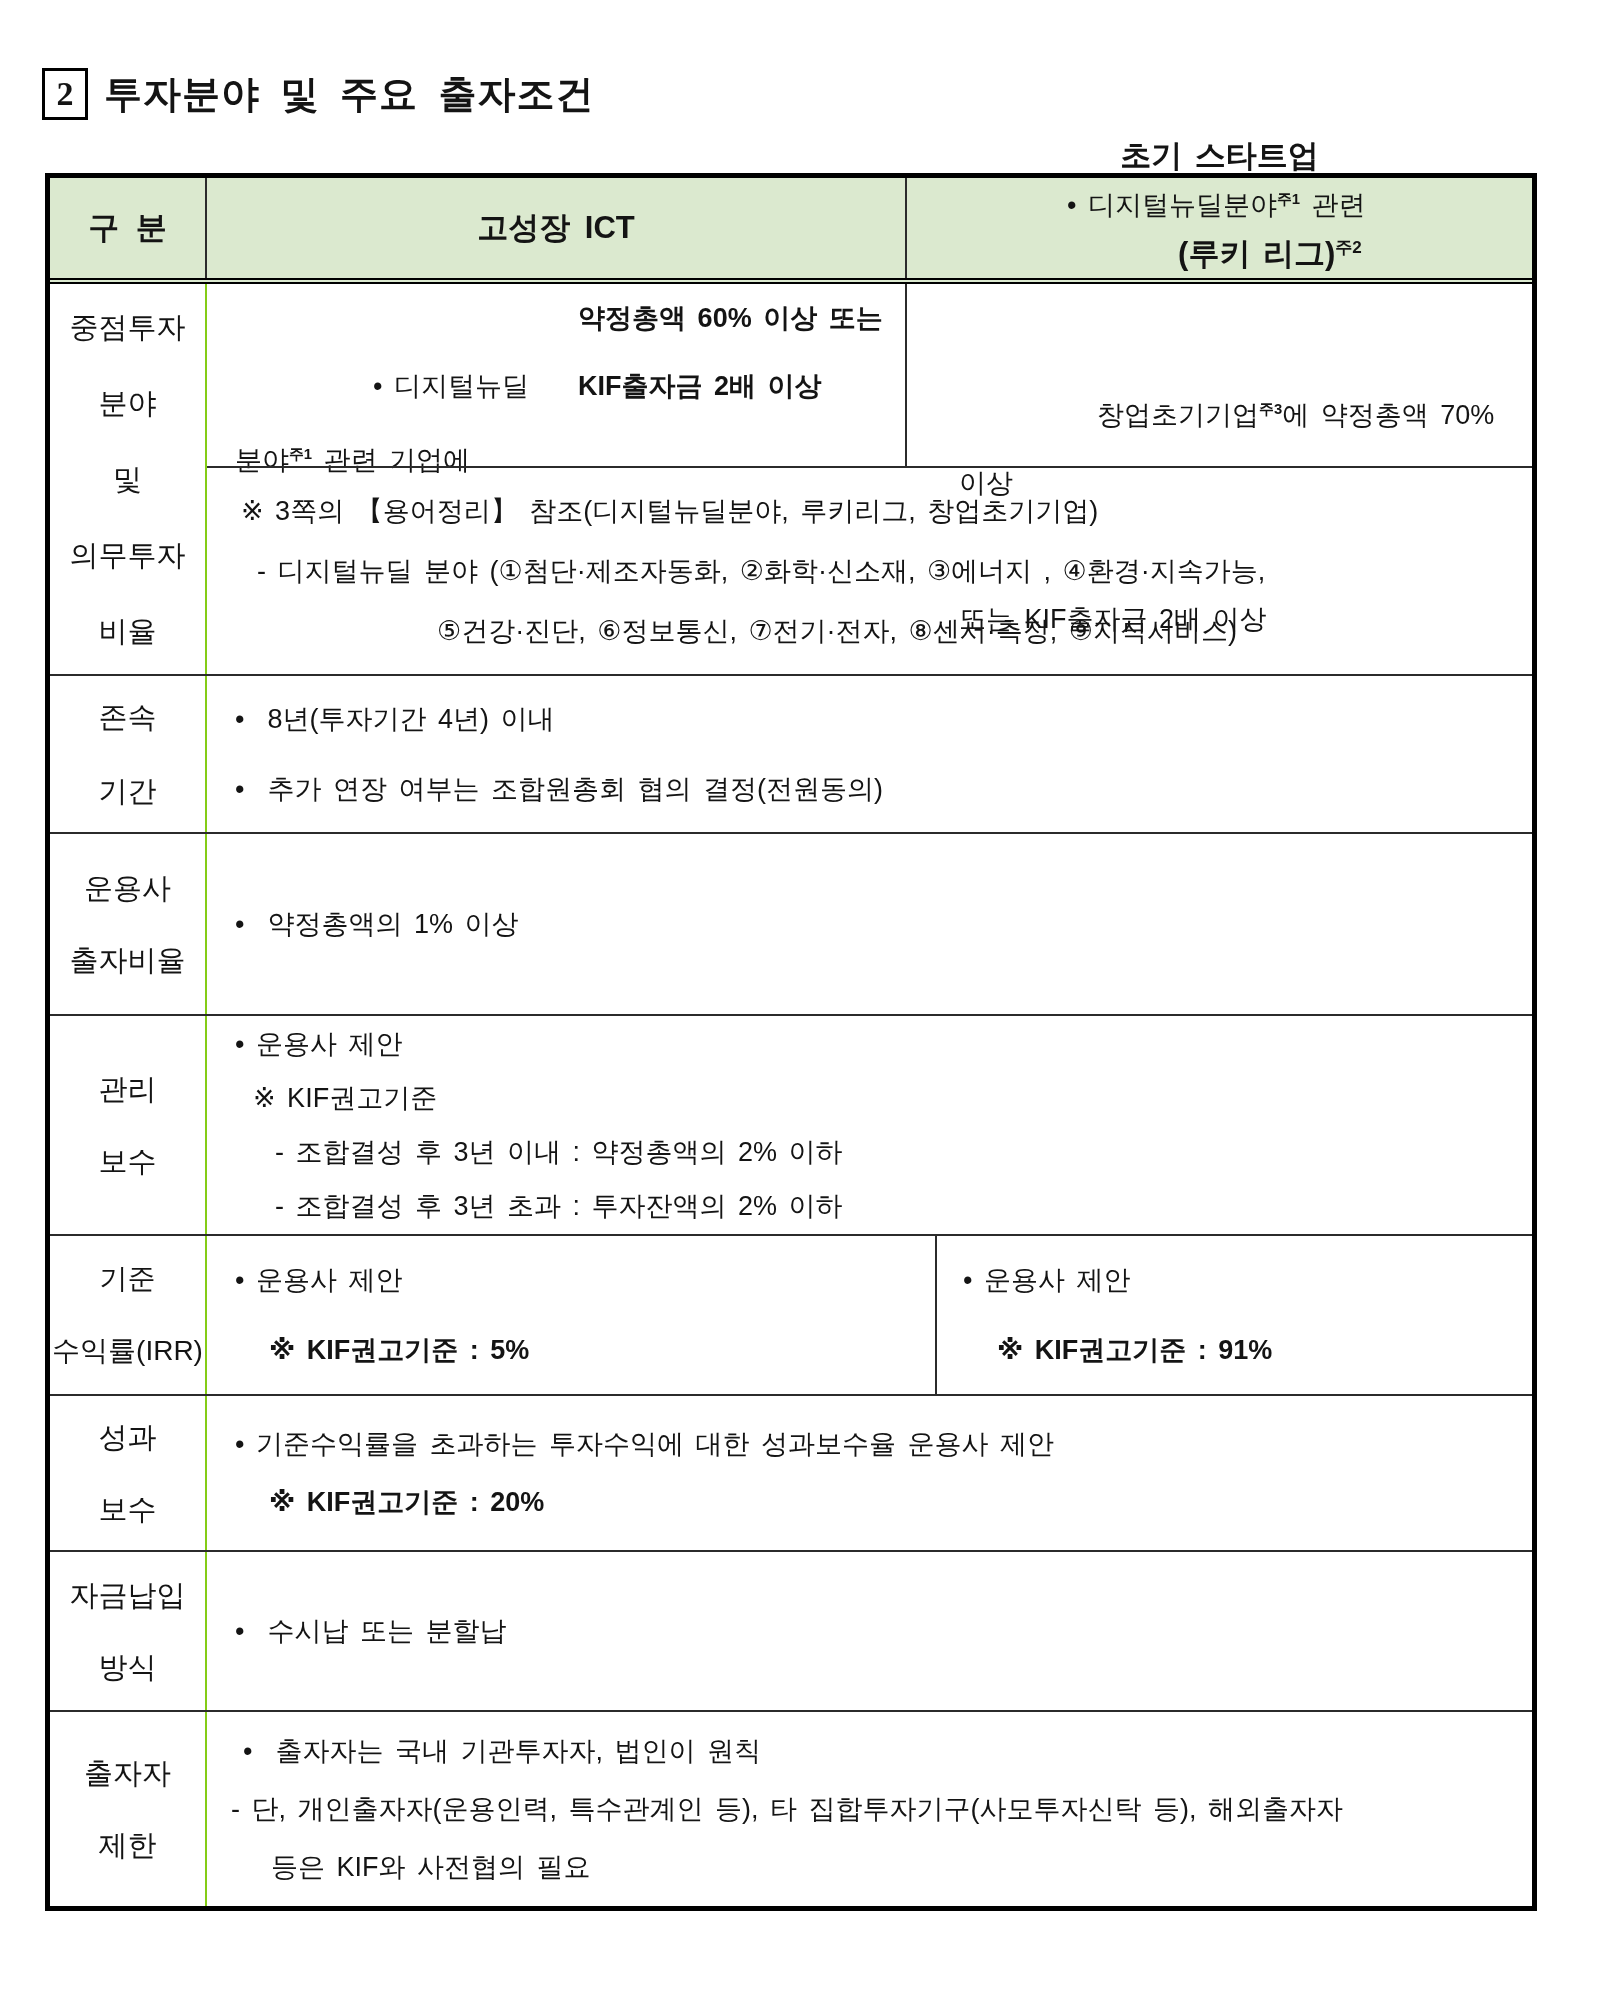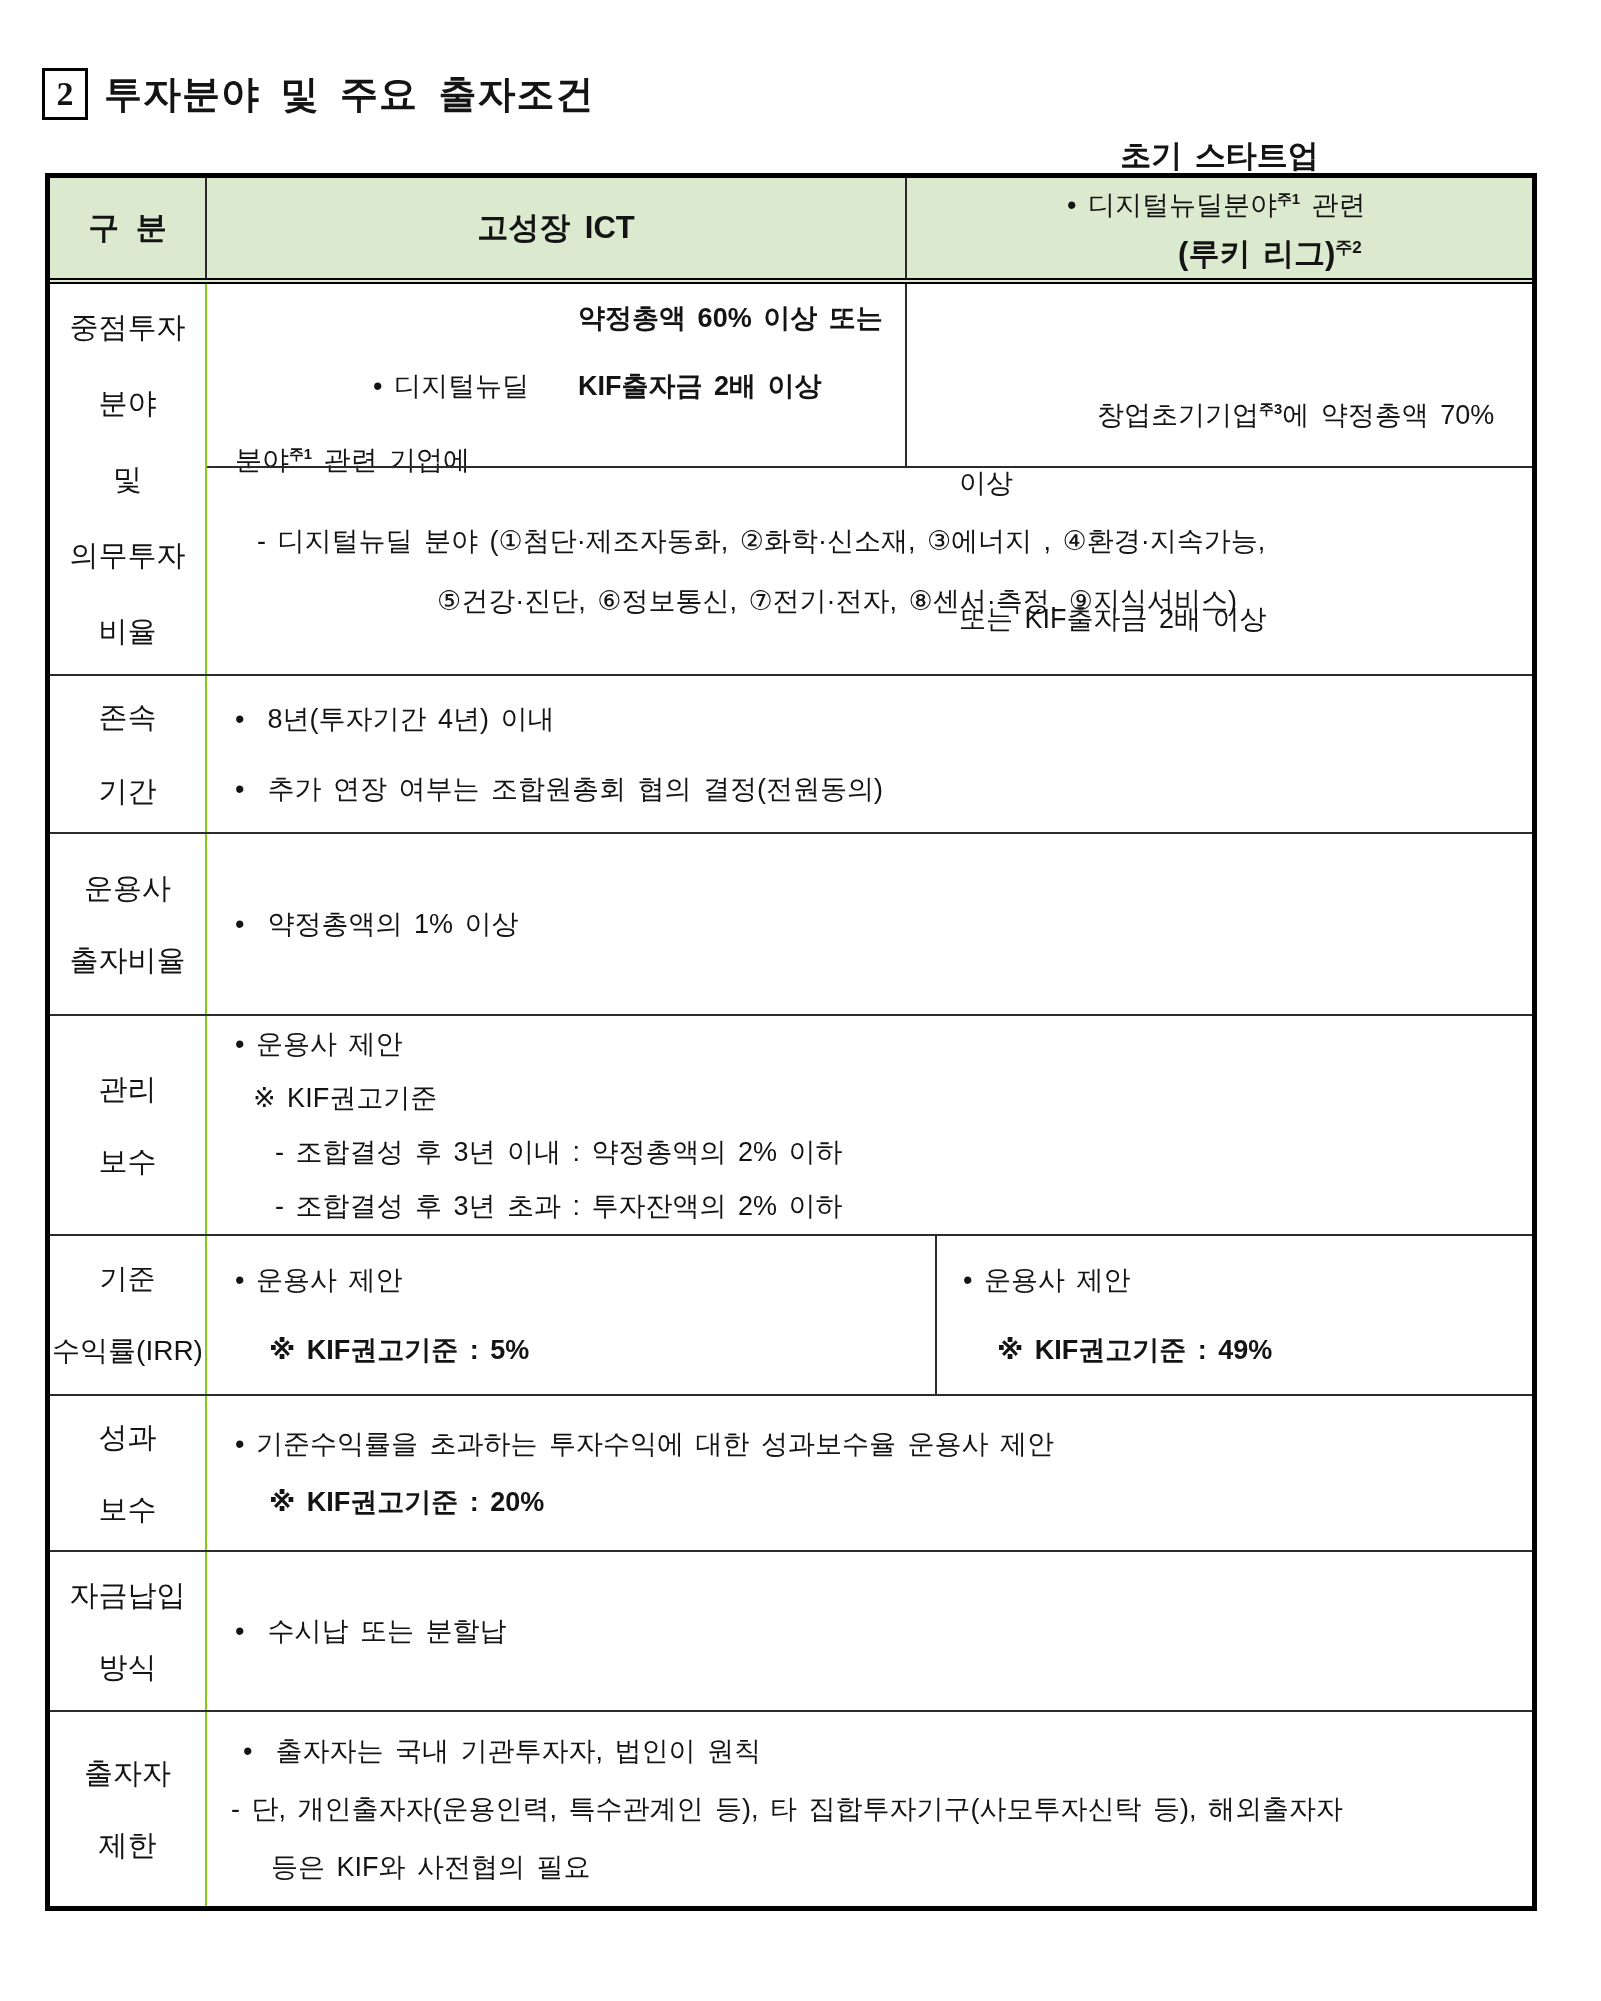--- a/index.html
+++ b/index.html
@@ -146,20 +146,21 @@
           <div class="line">
             <span>• 디지털뉴딜분야</span><sup>주1</sup><span> 관련</span>
           </div>
           <div class="line ind-b">
             <span>창업초기기업</span><sup>주3</sup><span>에 약정총액 70% 이상</span>
           </div>
           <div class="line ind-b">또는 KIF출자금 2배 이상</div>
         </div>
       </div>
       <div class="focus-note">
+        <div class="line">※ 3쪽의 【용어정리】 참조(디지털뉴딜분야, 루키리그, 창업초기기업)</div>
         <div class="line ind-c">- 디지털뉴딜 분야 (①첨단·제조자동화, ②화학·신소재, ③에너지 , ④환경·지속가능,</div>
         <div class="line ind-note3">⑤건강·진단, ⑥정보통신, ⑦전기·전자, ⑧센서·측정, ⑨지식서비스)</div>
       </div>
     </div>
   </div>
 
   <div class="trow r-duration">
     <div class="c-label">
       <div>존속</div>
       <div>기간</div>
@@ -197,21 +198,21 @@
     <div class="c-label" style="line-height:72px; font-size:28px;">
       <div>기준</div>
       <div>수익률(IRR)</div>
     </div>
     <div class="hurdle-mid">
       <div class="line">• 운용사 제안</div>
       <div class="line ind-a">※ KIF권고기준 : 5%</div>
     </div>
     <div class="hurdle-rt">
       <div class="line">• 운용사 제안</div>
-      <div class="line ind-a">※ KIF권고기준 : 49%</div>
+      <div class="line ind-a">※ KIF권고기준 : 91%</div>
     </div>
   </div>
 
   <div class="trow r-carry">
     <div class="c-label" style="line-height:72px;justify-content:center;">
       <div>성과</div>
       <div>보수</div>
     </div>
     <div class="c-content">
       <div class="line">• 기준수익률을 초과하는 투자수익에 대한 성과보수율 운용사 제안</div>

